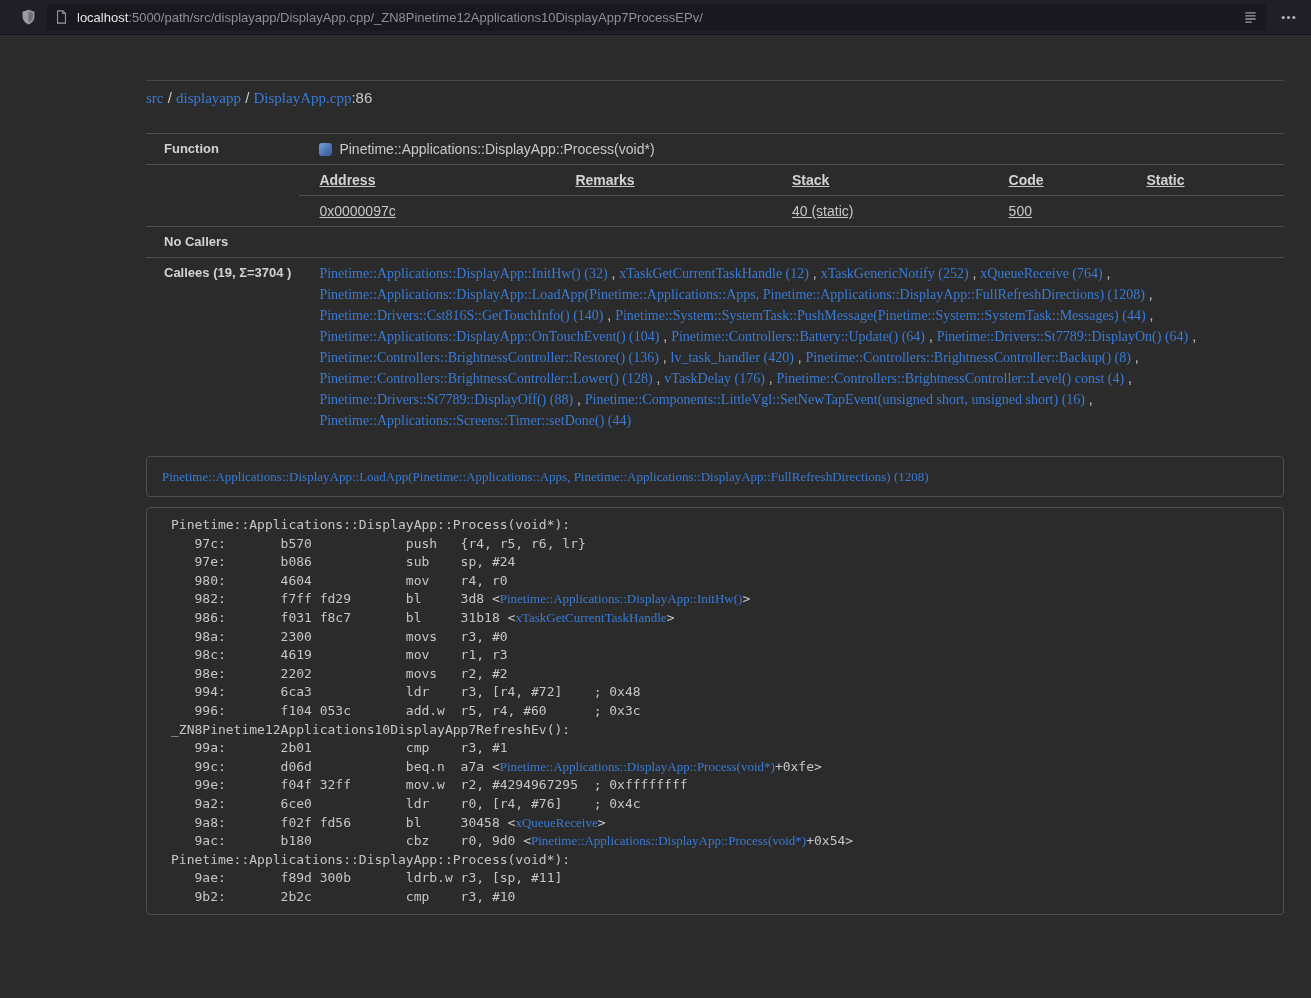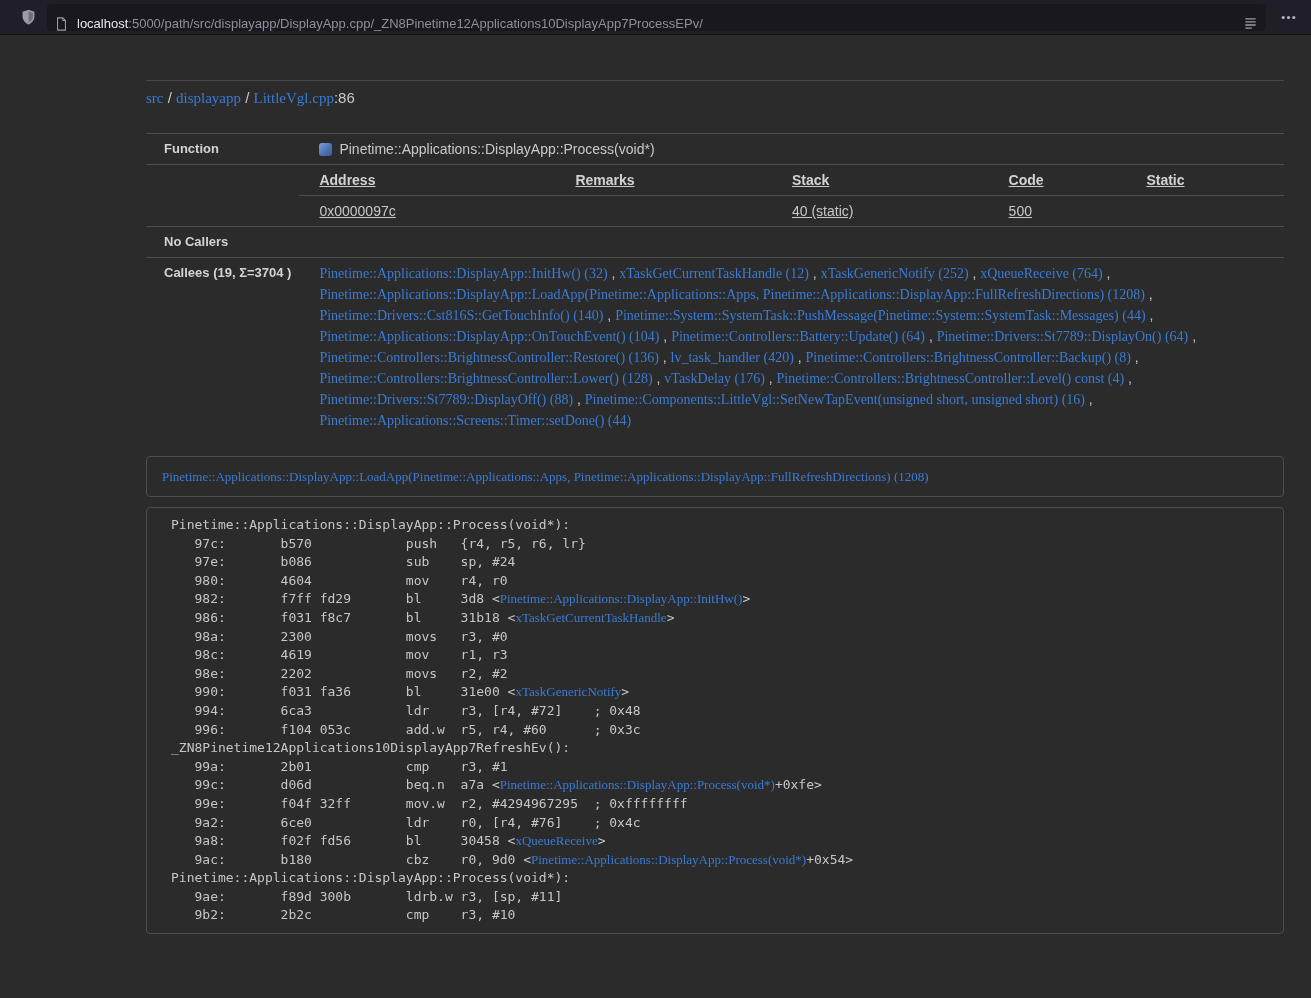--- a/index.html
+++ b/index.html
@@ -15,21 +15,21 @@
   .toolbar {
     height:35px; background:var(--toolbar_bg,#201f27);
     border-bottom:1px solid #121118;
     display:flex; align-items:center;
   }
   .tb-icon { display:inline-flex; align-items:center; justify-content:center; }
   .shield { margin:0 10px 0 20px; cursor:pointer; }
   .urlbar {
     flex:1; height:27px; margin-right:10px;
     background:var(--urlbar_bg,#19181f); border-radius:4px;
-    display:flex; align-items:flex-end; padding:0 8px;
+    display:flex; align-items:center; padding:0 8px;
     font-size:13px; cursor:text;
   }
   .urlbar .page { margin-right:9px; }
   .url-text { flex:1; white-space:nowrap; overflow:hidden; }
   .url-host { color:#e7e7ec; }
   .url-path { color:var(--muted,#8f8e99); }
   .reader { margin-left:8px; cursor:pointer; }
   .menu-dots { margin:0 14px 0 4px; cursor:pointer; display:inline-flex; }
 
   
@@ -124,21 +124,21 @@
         </g>
       </svg>
   </span>
 </div>
 
 <div class="content">
 
 
   <hr class="divider">
 
-  <div class="breadcrumb"><a href="#">src</a> / <a href="#">displayapp</a> / <a href="#">LittleVgl.cpp</a><span>:86</span></div>
+  <div class="breadcrumb"><a href="#">src</a> / <a href="#">displayapp</a> / <a href="#">DisplayApp.cpp</a><span>:86</span></div>
 
   <table class="symtable">
     <tbody>
         <tr>
       <td class="lbl">Function</td>
       <td class="val">
         <span class="fn-icon"></span><span>Pinetime::Applications::DisplayApp::Process(void*)</span>
       </td>
     </tr>
     <tr>
@@ -187,21 +187,20 @@
     <div>
         <div class="code-line">Pinetime::Applications::DisplayApp::Process(void*):</div>
         <div class="code-line">   97c:       b570            push   {r4, r5, r6, lr}</div>
         <div class="code-line">   97e:       b086            sub    sp, #24</div>
         <div class="code-line">   980:       4604            mov    r4, r0</div>
         <div class="code-line">   982:       f7ff fd29       bl     3d8 &lt;<a href="#">Pinetime::Applications::DisplayApp::InitHw()</a>&gt;</div>
         <div class="code-line">   986:       f031 f8c7       bl     31b18 &lt;<a href="#">xTaskGetCurrentTaskHandle</a>&gt;</div>
         <div class="code-line">   98a:       2300            movs   r3, #0</div>
         <div class="code-line">   98c:       4619            mov    r1, r3</div>
         <div class="code-line">   98e:       2202            movs   r2, #2</div>
-        <div class="code-line">   990:       f031 fa36       bl     31e00 &lt;<a href="#">xTaskGenericNotify</a>&gt;</div>
         <div class="code-line">   994:       6ca3            ldr    r3, [r4, #72]    ; 0x48</div>
         <div class="code-line">   996:       f104 053c       add.w  r5, r4, #60      ; 0x3c</div>
         <div class="code-line">_ZN8Pinetime12Applications10DisplayApp7RefreshEv():</div>
         <div class="code-line">   99a:       2b01            cmp    r3, #1</div>
         <div class="code-line">   99c:       d06d            beq.n  a7a &lt;<a href="#">Pinetime::Applications::DisplayApp::Process(void*)</a>+0xfe&gt;</div>
         <div class="code-line">   99e:       f04f 32ff       mov.w  r2, #4294967295  ; 0xffffffff</div>
         <div class="code-line">   9a2:       6ce0            ldr    r0, [r4, #76]    ; 0x4c</div>
         <div class="code-line">   9a8:       f02f fd56       bl     30458 &lt;<a href="#">xQueueReceive</a>&gt;</div>
         <div class="code-line">   9ac:       b180            cbz    r0, 9d0 &lt;<a href="#">Pinetime::Applications::DisplayApp::Process(void*)</a>+0x54&gt;</div>
         <div class="code-line">Pinetime::Applications::DisplayApp::Process(void*):</div>

